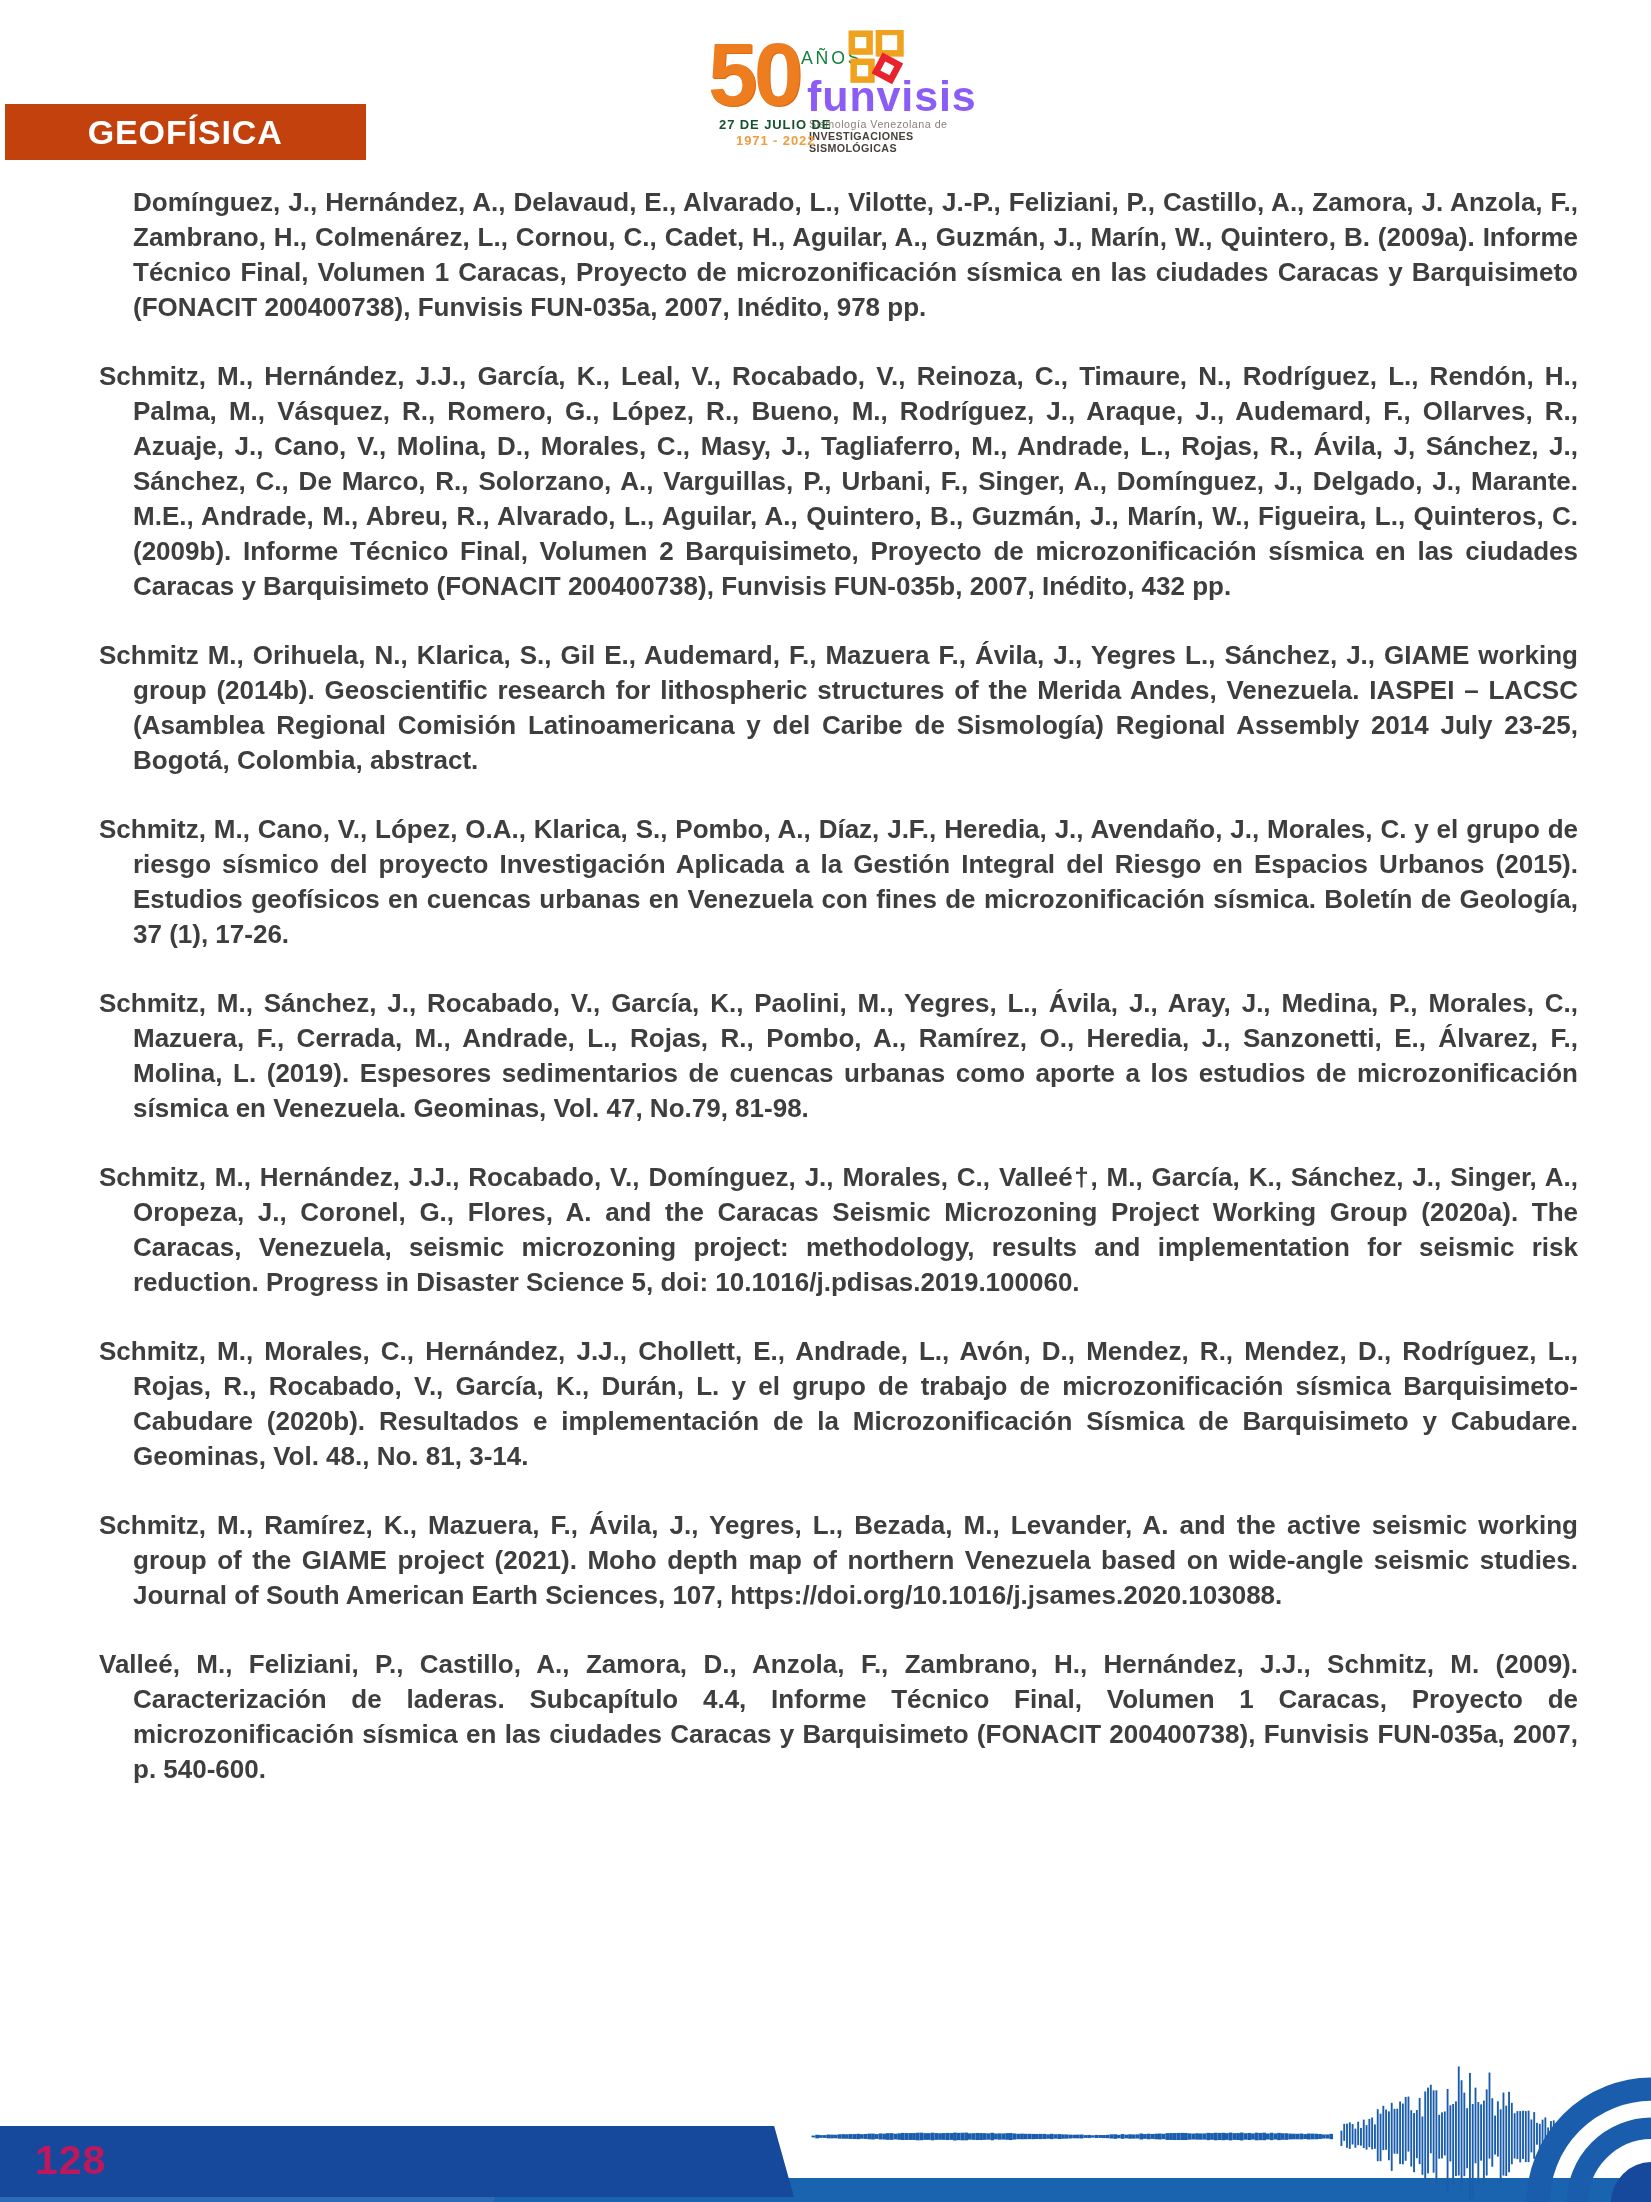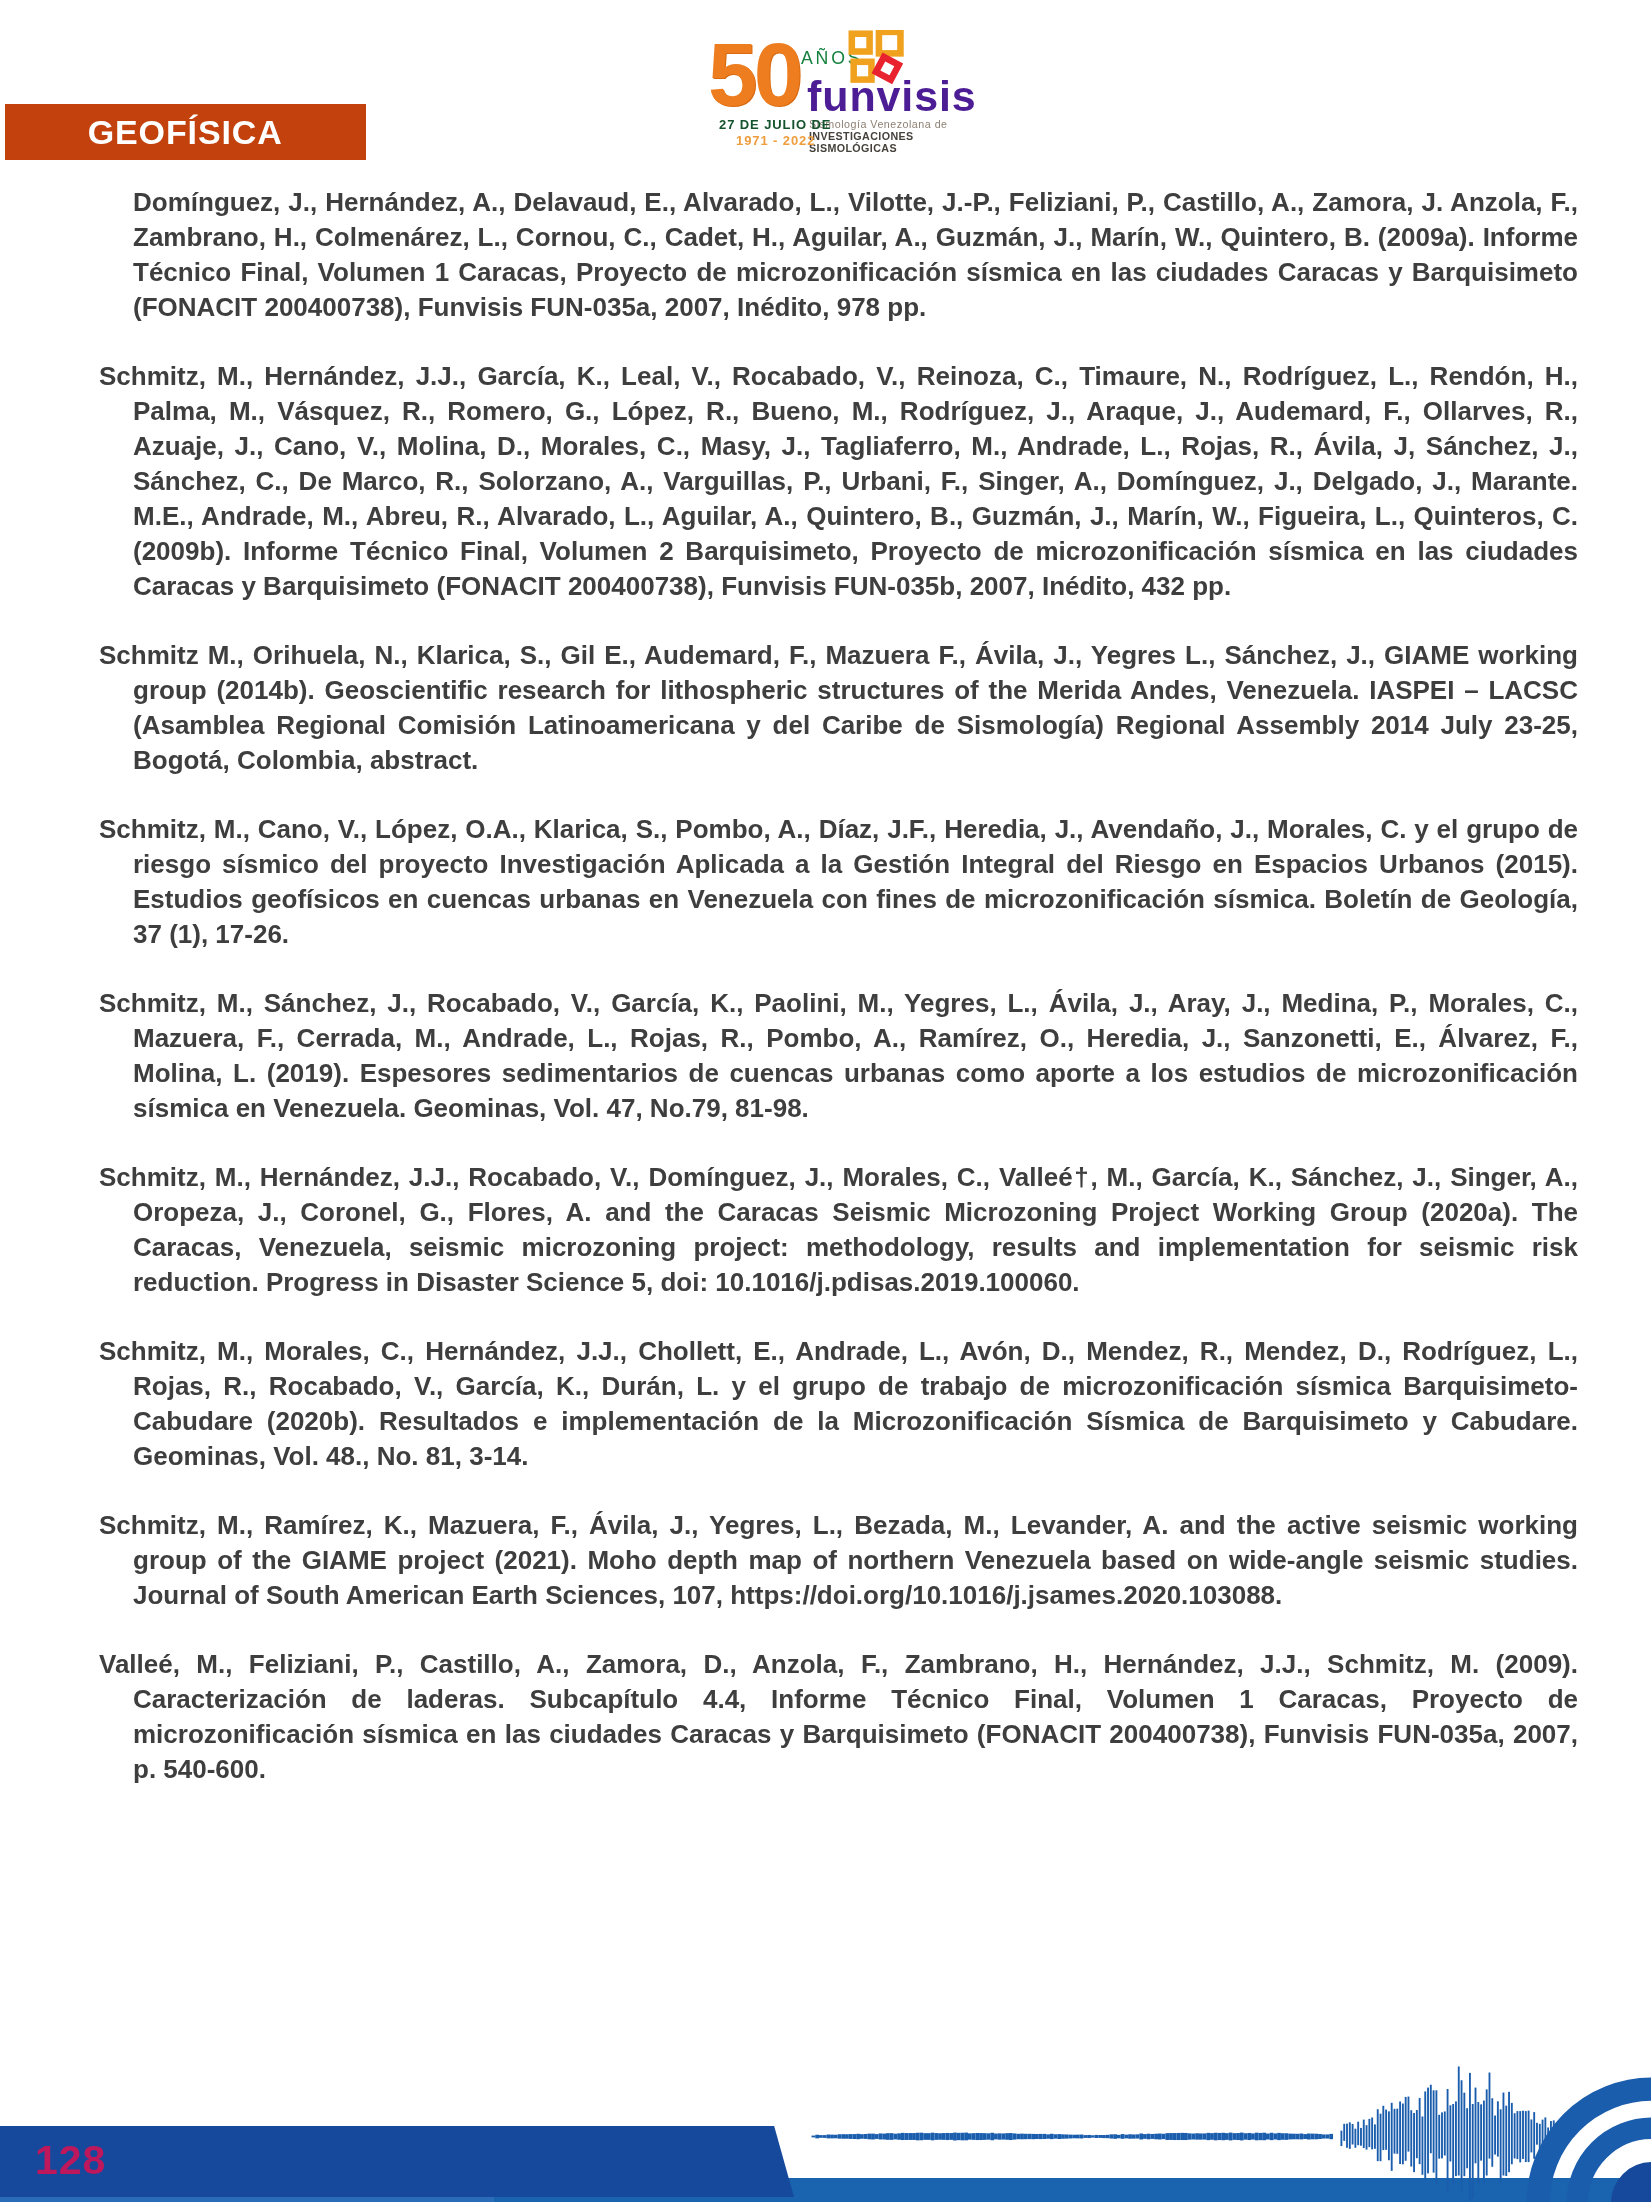--- a/index.html
+++ b/index.html
@@ -11,21 +11,21 @@
           display:flex;align-items:center;justify-content:center;}
   .banner-label{color:#ffffff;font-size:34px;font-weight:bold;letter-spacing:0.9px;
                 font-family:"Liberation Sans",sans-serif;}
 
   .logo{position:absolute;left:695px;top:13px;width:289px;height:154px;}
   .logo-50{position:absolute;left:13px;top:17px;font-size:89px;line-height:1;font-weight:bold;
            color:#ee7d1f;text-shadow:0.9px 0.9px 0 #d96a10;letter-spacing:-3.7px;}
   .logo-anos{position:absolute;left:106px;top:35px;font-size:17.7px;font-weight:normal;color:#15803d;
              letter-spacing:2.8px;}
   .logo-squares{position:absolute;left:153px;top:17px;}
-  .logo-brand{position:absolute;left:112px;top:62px;font-size:43px;font-weight:bold;color:#4c1d95;
+  .logo-brand{position:absolute;left:112px;top:62px;font-size:43px;font-weight:bold;color:#8b5cf6;
               letter-spacing:0.9px;line-height:1;}
   .logo-tag1{position:absolute;left:114px;top:105px;font-size:10.7px;color:#8d7f72;letter-spacing:0.5px;}
   .logo-tag2{position:absolute;left:114px;top:117px;font-size:10.7px;font-weight:bold;color:#45403a;
              letter-spacing:0.4px;}
   .logo-date1{position:absolute;left:24px;top:104px;font-size:13px;font-weight:bold;color:#14532d;
               letter-spacing:0.9px;}
   .logo-date2{position:absolute;left:41px;top:120px;font-size:13px;font-weight:bold;color:#ee9d3f;
               letter-spacing:0.9px;}
 
   

